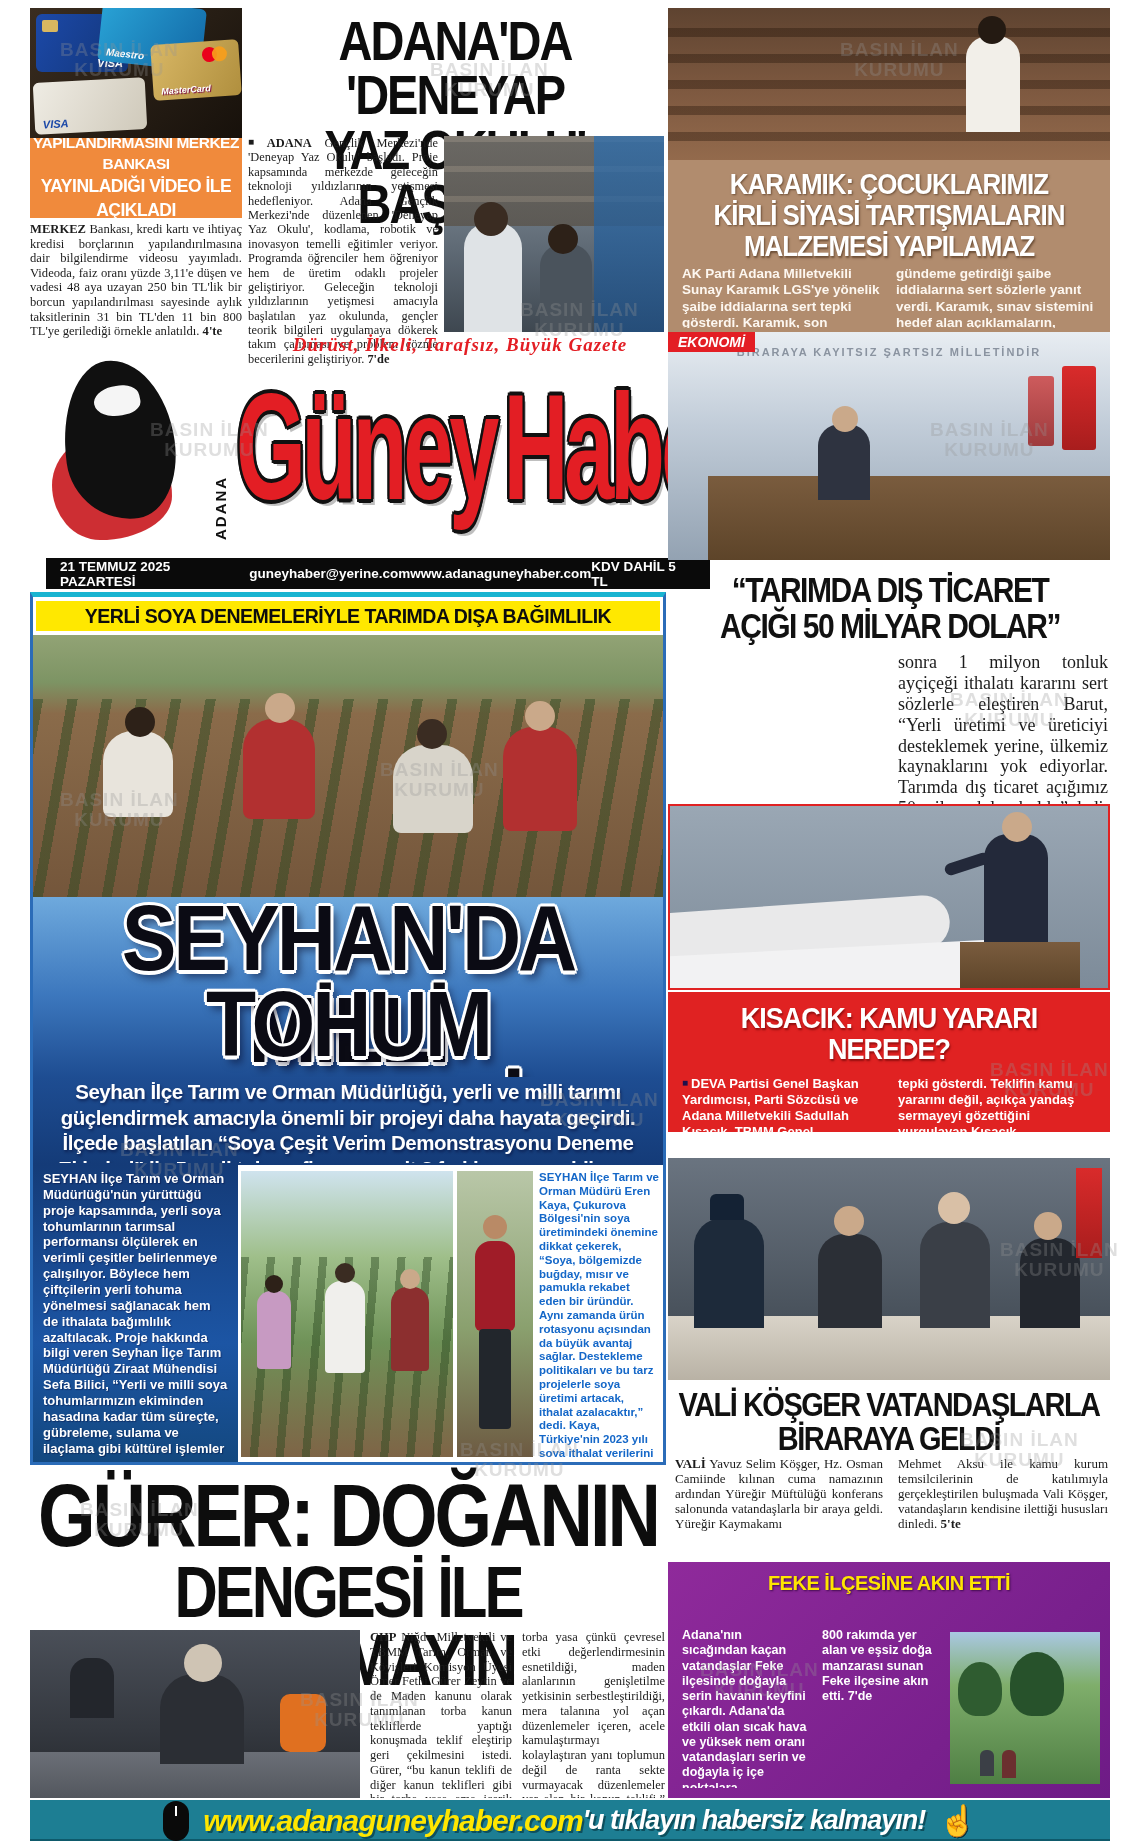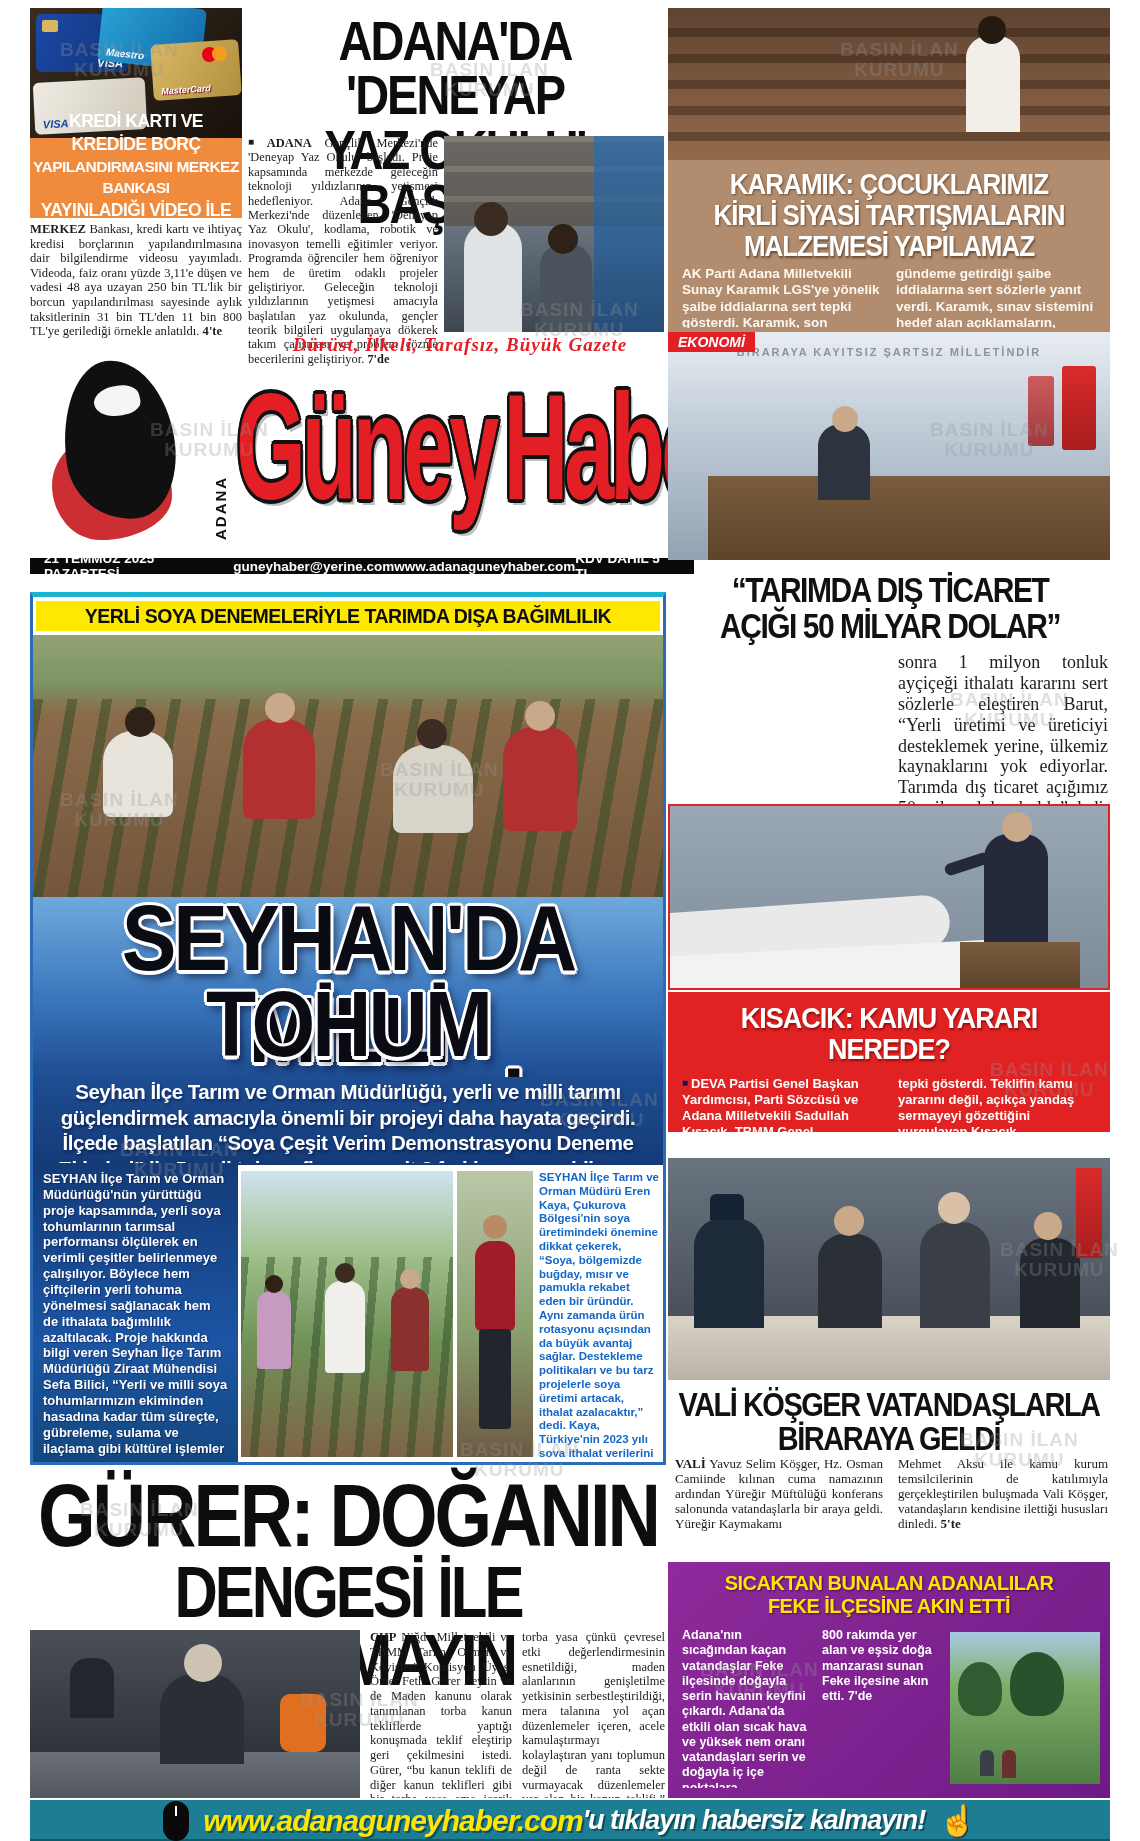--- a/index.html
+++ b/index.html
@@ -103,21 +103,20 @@
       <span class="abs" style="left:8px;bottom:4px;color:#fff;font-weight:bold;font-style:italic;font-size:9px;text-shadow:1px 1px 1px #704;">MasterCard</span>
       <span class="abs" style="right:22px;top:6px;width:15px;height:15px;background:#eb001b;border-radius:50%;"></span>
       <span class="abs" style="right:12px;top:6px;width:15px;height:15px;background:#f79e1b;border-radius:50%;opacity:.92;"></span>
     </div>
     <div class="abs" style="left:4px;top:72px;width:112px;height:52px;background:linear-gradient(120deg,#efece4,#cfc9ba);border-radius:6px;transform:rotate(-3deg);">
       <span class="abs" style="left:8px;bottom:4px;color:#1c49a8;font-weight:bold;font-style:italic;font-size:11px;">VISA</span>
     </div>
   </div>
 
   <div class="abs orangebox" style="left:30px;top:138px;width:212px;height:80px;">
-    <div>KREDİ KARTI VE KREDİDE BORÇ</div>
     <div style="font-size:15.5px;">YAPILANDIRMASINI MERKEZ BANKASI</div>
     <div>YAYINLADIĞI VİDEO İLE AÇIKLADI</div>
   </div>
 
   <div class="abs serifbody" style="left:30px;top:222px;width:212px;height:110px;font-size:12.6px;">
     <b>MERKEZ</b><span> Bankası, kredi kartı ve ihtiyaç kredisi borçlarının yapılandırılmasına dair bilgilendirme videosu yayımladı. Videoda, faiz oranı yüzde 3,11'e düşen ve vadesi 48 aya uzayan 250 bin TL'lik bir borcun yapılandırılması sayesinde aylık taksitlerinin 31 bin TL'den 11 bin 800 TL'ye gerilediği örnekle anlatıldı. </span><b class="pref">4'te</b>
   </div>
 
   <div class="abs bigblack" style="left:246px;top:14px;width:418px;font-size:47px;">
     <div>ADANA'DA 'DENEYAP</div>
@@ -162,21 +161,21 @@
     <div class="abs" style="left:30px;top:0;width:110px;height:160px;background:#101010;border-radius:48% 52% 42% 58%/60% 55% 45% 40%;transform:rotate(-8deg);"></div>
     <div class="abs" style="left:60px;top:26px;width:46px;height:30px;background:#f5f5f5;border-radius:50% 50% 40% 60%;transform:rotate(-12deg);"></div>
   </div>
 
   <div class="abs citytxt" style="left:212px;top:430px;height:110px;">ADANA</div>
 
   <div class="abs logotxt" style="left:236px;top:372px;">
     <span>Güney</span><span style="margin-left:14px;">Haber</span>
   </div>
 
-  <div class="abs datebar" style="left:30px;top:558px;width:636px;height:16px;">
+  <div class="abs datebar" style="left:46px;top:558px;width:636px;height:31px;">
     <span>21 TEMMUZ 2025 PAZARTESİ</span>
     <span>guneyhaber@yerine.com</span>
     <span>www.adanaguneyhaber.com</span>
     <span>KDV DAHİL 5 TL</span>
   </div>
 
   <div class="photo" style="left:668px;top:332px;width:442px;height:228px;background:linear-gradient(180deg,#e8edf2 0%,#c2cdd9 40%,#93a2b2 100%);">
     <div class="abs" style="left:0;top:14px;width:100%;text-align:center;color:#8a93a0;font-weight:bold;font-size:11px;letter-spacing:2px;">BİRARAYA KAYITSIZ ŞARTSIZ MİLLETİNDİR</div>
     <div class="abs" style="right:14px;top:34px;width:34px;height:84px;background:linear-gradient(180deg,#d92b2b,#a81d1d);border-radius:3px;"></div>
     <div class="abs" style="right:56px;top:44px;width:26px;height:70px;background:linear-gradient(180deg,#c44,#922);border-radius:3px;opacity:.85;"></div>
@@ -237,21 +236,20 @@
 
   <div class="abs serifbody" style="left:675px;top:1456px;width:208px;height:100px;font-size:13px;">
     <b>VALİ</b><span> Yavuz Selim Köşger, Hz. Osman Camiinde kılınan cuma namazının ardından Yüreğir Müftülüğü konferans salonunda vatandaşlarla bir araya geldi. Yüreğir Kaymakamı</span>
   </div>
   <div class="abs serifbody" style="left:898px;top:1456px;width:210px;height:100px;font-size:13px;">
     <span>Mehmet Aksu ile kamu kurum temsilcilerinin de katılımıyla gerçekleştirilen buluşmada Vali Köşger, vatandaşların kendisine ilettiği hususları dinledi. </span><b class="pref">5'te</b>
   </div>
 
   <div class="abs purplebox" style="left:668px;top:1562px;width:442px;height:236px;">
     <div class="abs purplehead" style="left:0;top:10px;width:100%;">
-      <div>SICAKTAN BUNALAN ADANALILAR</div>
       <div>FEKE İLÇESİNE AKIN ETTİ</div>
     </div>
     <div class="abs purplebody" style="left:14px;top:66px;width:128px;height:160px;overflow:hidden;">Adana'nın sıcağından kaçan vatandaşlar Feke ilçesinde doğayla serin havanın keyfini çıkardı. Adana'da etkili olan sıcak hava ve yüksek nem oranı vatandaşları serin ve doğayla iç içe noktalara yönlendirdi. Adanalılar,</div>
     <div class="abs purplebody" style="left:154px;top:66px;width:116px;height:160px;overflow:hidden;">
       <span>800 rakımda yer alan ve eşsiz doğa manzarası sunan Feke ilçesine akın etti. </span><b class="pref">7'de</b>
     </div>
     <div class="photo" style="left:282px;top:70px;width:150px;height:152px;background:linear-gradient(180deg,#a9c8e2 0%,#7fae6b 35%,#4f7f44 100%);">
       <div class="abs" style="left:8px;top:30px;width:44px;height:54px;background:#2f5c30;border-radius:50% 50% 40% 40%;"></div>
       <div class="abs" style="left:60px;top:20px;width:54px;height:64px;background:#27522b;border-radius:50% 50% 40% 40%;"></div>
       <div class="abs" style="left:30px;bottom:8px;width:14px;height:26px;background:#3b3f46;border-radius:6px 6px 0 0;"></div>

